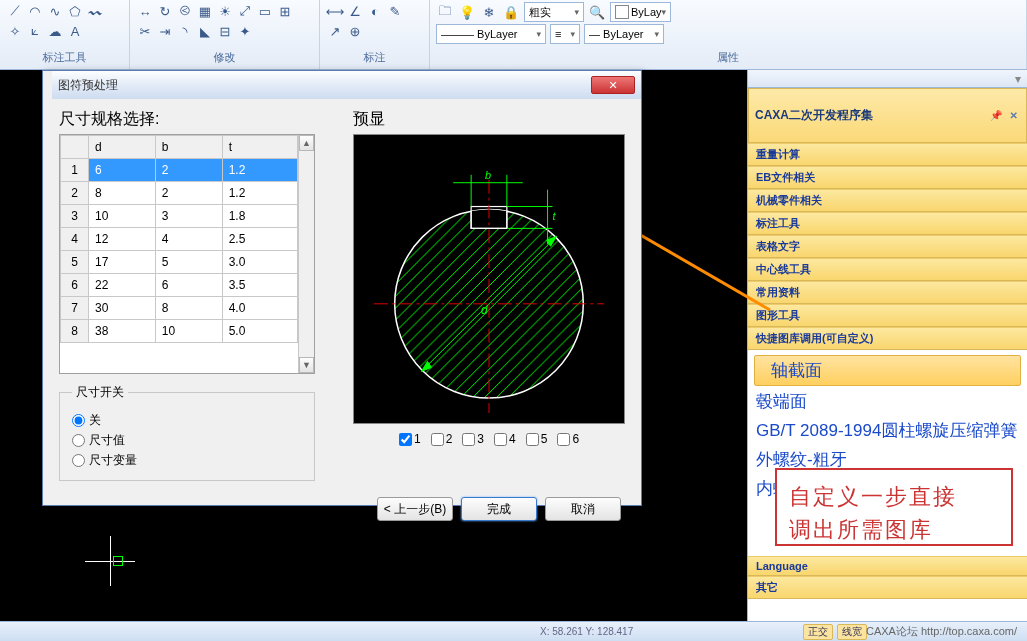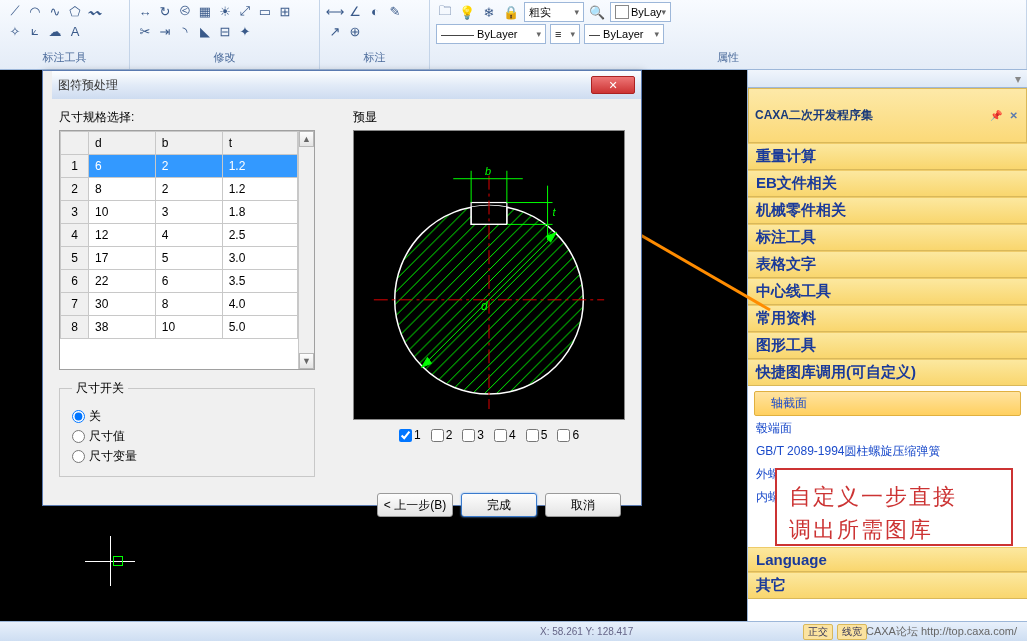--- a/index.html
+++ b/index.html
@@ -20,36 +20,36 @@
 .crosshair { position: absolute; bottom: 60px; left: 110px; }
 .crosshair .h { position: absolute; width: 50px; height: 1px; background: #fff; left: -25px; top: 0; }
 .crosshair .v { position: absolute; width: 1px; height: 50px; background: #fff; top: -25px; left: 0; }
 .crosshair .box { position: absolute; width: 10px; height: 10px; border: 1px solid #0f0; left: 3px; top: -5px; }
 
 
 .right-panel { position: absolute; top: 70px; right: 0; width: 280px; bottom: 20px; background: #fff; border-left: 1px solid #9db7d9; }
 .panel-tab-top { height: 18px; background: linear-gradient(#f0f5fc,#dce7f5); border-bottom: 1px solid #9db7d9; }
 .panel-title { background: linear-gradient(#fde9a8,#fbd978); border: 1px solid #d9b85a; padding: 18px 6px; font-size: 12px; color: #1a3a7a; font-weight: bold; display: flex; align-items: center; }
 .panel-title .ctrls { margin-left: auto; font-size: 10px; color: #5a7ab0; letter-spacing: 2px; }
-.cat-item { background: linear-gradient(#fce89f,#f9d66e); border-top: 1px solid #eecb6a; border-bottom: 1px solid #d9b85a; padding: 3px 8px; font-size: 15px; color: #1a3a9a; font-weight: bold; cursor: pointer; }
+.cat-item { background: linear-gradient(#fce89f,#f9d66e); border-top: 1px solid #eecb6a; border-bottom: 1px solid #d9b85a; padding: 3px 8px; font-size: 11px; color: #1a3a9a; font-weight: bold; cursor: pointer; }
 .sub-list { background: #fff; padding: 4px 0; }
-.sub-item { padding: 3px 0 3px 8px; font-size: 12px; color: #1a4aca; cursor: pointer; }
+.sub-item { padding: 3px 0 3px 8px; font-size: 17px; color: #1a4aca; cursor: pointer; }
 .sub-item.active { background: linear-gradient(#ffe3a0,#ffd060); border: 1px solid #e0b040; border-radius: 2px; margin: 1px 6px; padding-left: 16px; }
 
 
 .annotation { position: absolute; right: 14px; bottom: 75px; width: 238px; height: 78px; border: 2px solid #c33; background: #fff; padding: 10px 12px; font-size: 22px; color: #c33; font-family: SimSun, serif; letter-spacing: 2px; line-height: 1.5; }
 
 
 .dialog { position: absolute; left: 42px; top: 70px; width: 600px; height: 436px; background: #f0f0f0; border: 1px solid #5a7ab0; box-shadow: 2px 2px 8px rgba(0,0,0,0.3); }
 .dlg-title { height: 28px; background: linear-gradient(#fdfeff,#e2ebf7,#cedcf0); display: flex; align-items: center; padding: 0 6px; font-size: 12px; color: #333; margin-left: 9px; }
 .dlg-close { margin-left: auto; width: 44px; height: 18px; background: linear-gradient(#e77,#c33); border: 1px solid #a22; border-radius: 2px; color: #fff; display: flex; align-items: center; justify-content: center; font-size: 11px; cursor: pointer; }
 .dlg-body { padding: 10px 16px; display: flex; gap: 10px; }
 .dlg-left { width: 260px; }
 .dlg-right { flex: 1; margin-left: 28px; }
-.section-label { font-size: 12px; margin-bottom: 4px; }
+.section-label { font-size: 16px; margin-bottom: 4px; }
 
 .table-wrap { border: 1px solid #a0a0a0; background: #fff; height: 240px; display: flex; }
 .table-scroll { overflow-y: auto; overflow-x: hidden; flex: 1; }
 table { border-collapse: collapse; width: 100%; font-size: 12px; }
 th, td { border: 1px solid #c8c8c8; padding: 4px 6px; text-align: left; height: 22px; }
 th { background: #f0f0f0; font-weight: normal; }
 .rownum { background: #f0f0f0; text-align: center; width: 28px; }
 tr.selected td:not(.rownum) { background: #3399ff; color: #fff; }
 .table-sb { width: 16px; background: #f0f0f0; border-left: 1px solid #c8c8c8; display: flex; flex-direction: column; }
 .table-sb .btn { height: 16px; background: linear-gradient(#fdfdfd,#e4e4e4); border: 1px solid #b8b8b8; font-size: 9px; text-align: center; line-height: 14px; color: #666; }

